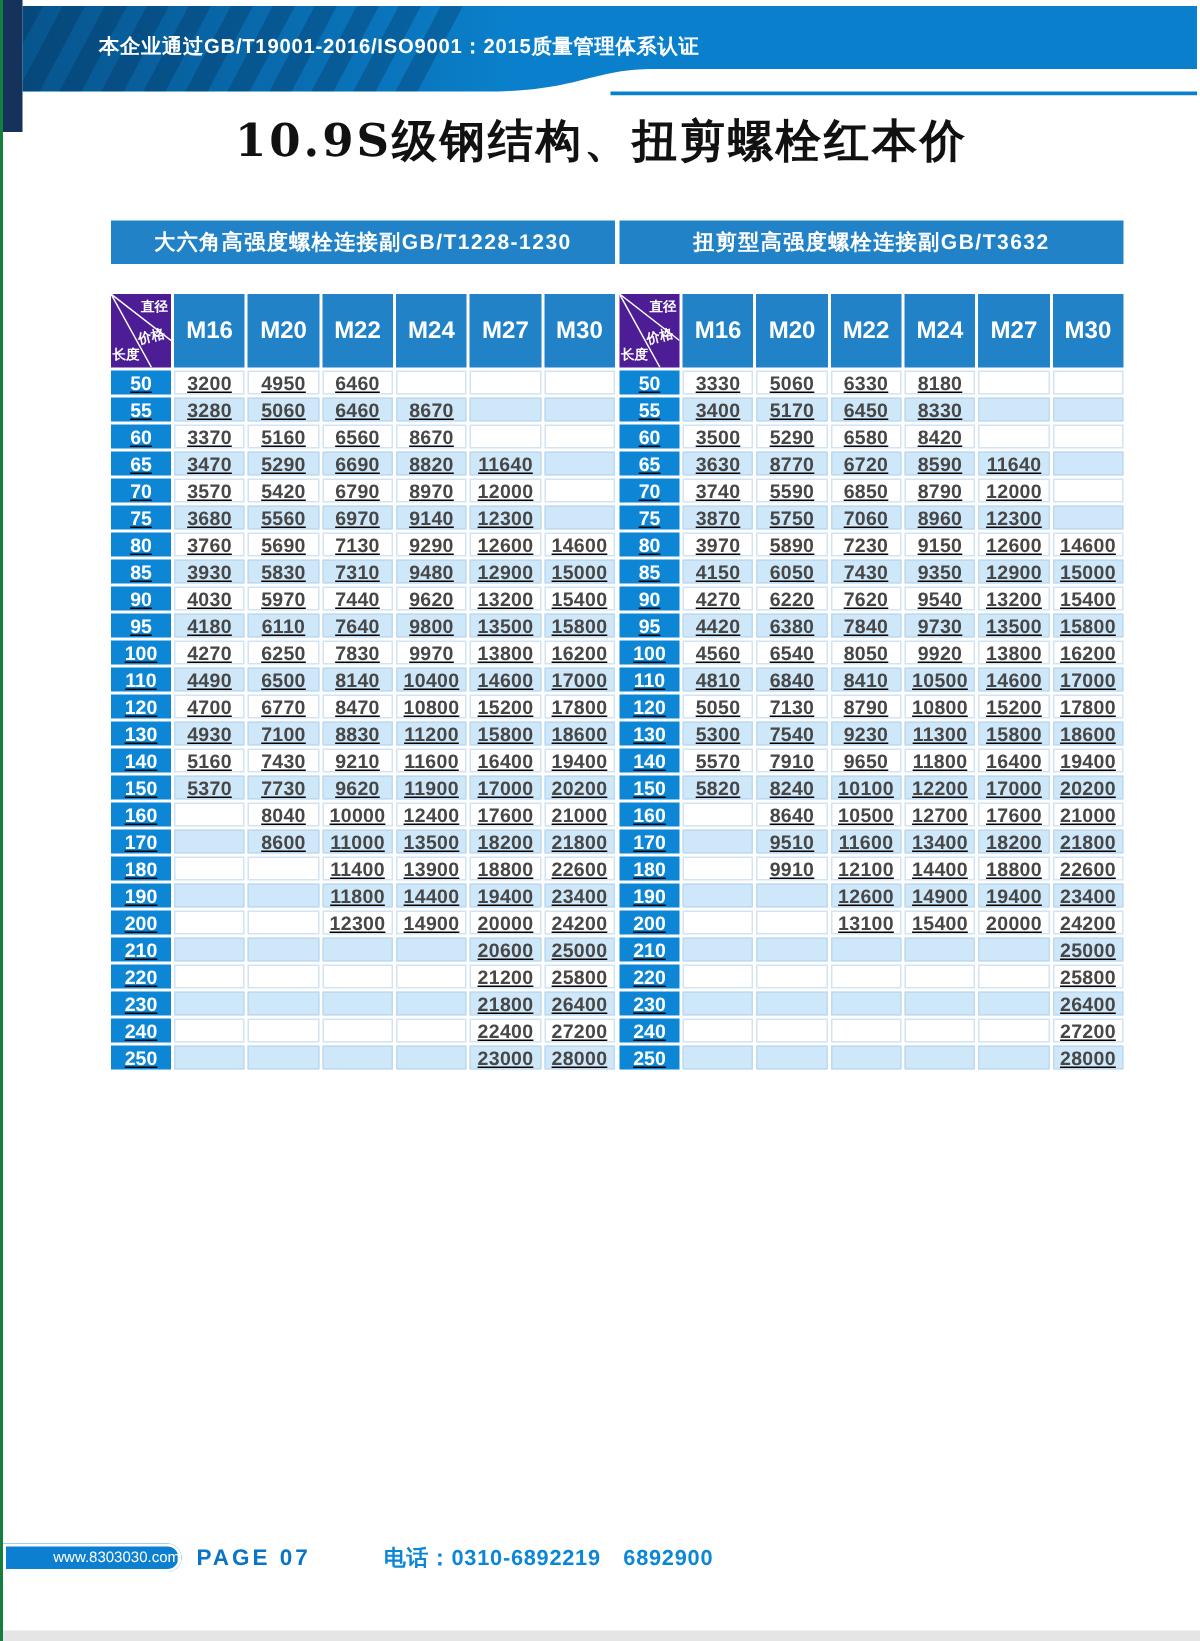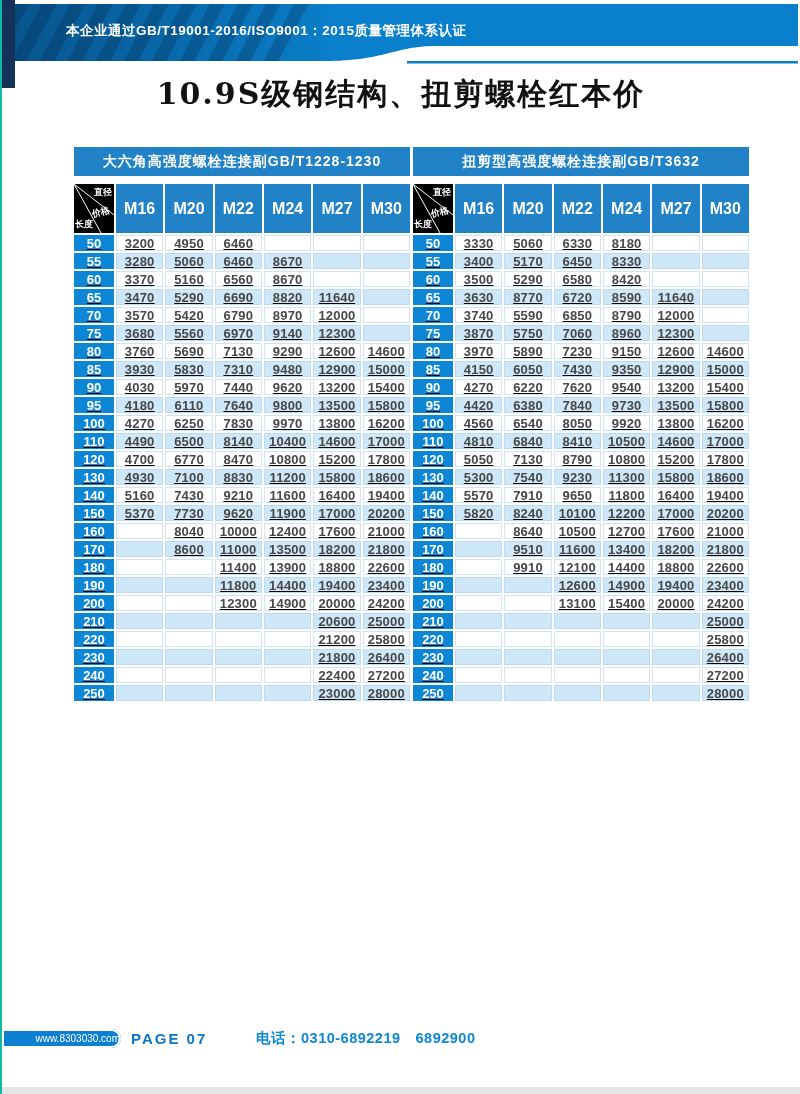--- a/index.html
+++ b/index.html
@@ -1,20 +1,20 @@
 <!DOCTYPE html>
 <html><head>
 <meta charset="utf-8">
 <style>
   * { margin:0; padding:0; box-sizing:border-box; }
   html,body { background:#fff; }
   body { font-family:"Liberation Sans", sans-serif; }
   .page {
     position:relative; width:800px; height:1094px; background:#ffffff;
-    overflow:hidden; border-left:2px solid #14b8a6;
+    overflow:hidden; border-left:2px solid #15803d;
   }
   .bottom-strip {
     position:absolute; left:0; bottom:0; width:100%; height:7px;
     background:#e5e5e5;
   }
   
   .navy-bar {
     position:absolute; left:0; top:0; width:13px; height:88px; background:#15325a;
   }
   .banner-svg { position:absolute; left:0; top:0; }
@@ -30,25 +30,25 @@
   }
   
   .tables-wrap {
     position:absolute; left:72px; top:147px; width:676px;
     display:flex; gap:3px;
   }
   .ptable { width:336px; }
   .tbl-title {
     height:29px; line-height:29px; background:#2182c7; color:#fff;
     font-size:14px; font-weight:bold; text-align:center; letter-spacing:1px;
-    margin-bottom:8px;
+    margin-bottom:20px;
   }
   .tbl-head { display:flex; height:49px; margin-bottom:2px; }
   .corner {
-    width:40px; background:#000000; position:relative; margin-right:2px;
+    width:40px; background:#4c1d95; position:relative; margin-right:2px;
     flex:none;
   }
   .corner svg { position:absolute; left:0; top:0; }
   .corner .lbl { position:absolute; color:#fff; font-size:9px; font-weight:bold; }
   .corner .lbl-d { right:2px; top:2px; }
   .corner .lbl-p { right:4px; top:22px; transform:rotate(-14deg); }
   .corner .lbl-l { left:1px; bottom:2px; }
   .hcell {
     flex:1; background:#2182c7; color:#fff; font-size:16px; font-weight:bold;
     display:flex; align-items:center; justify-content:center; margin-right:2px;

